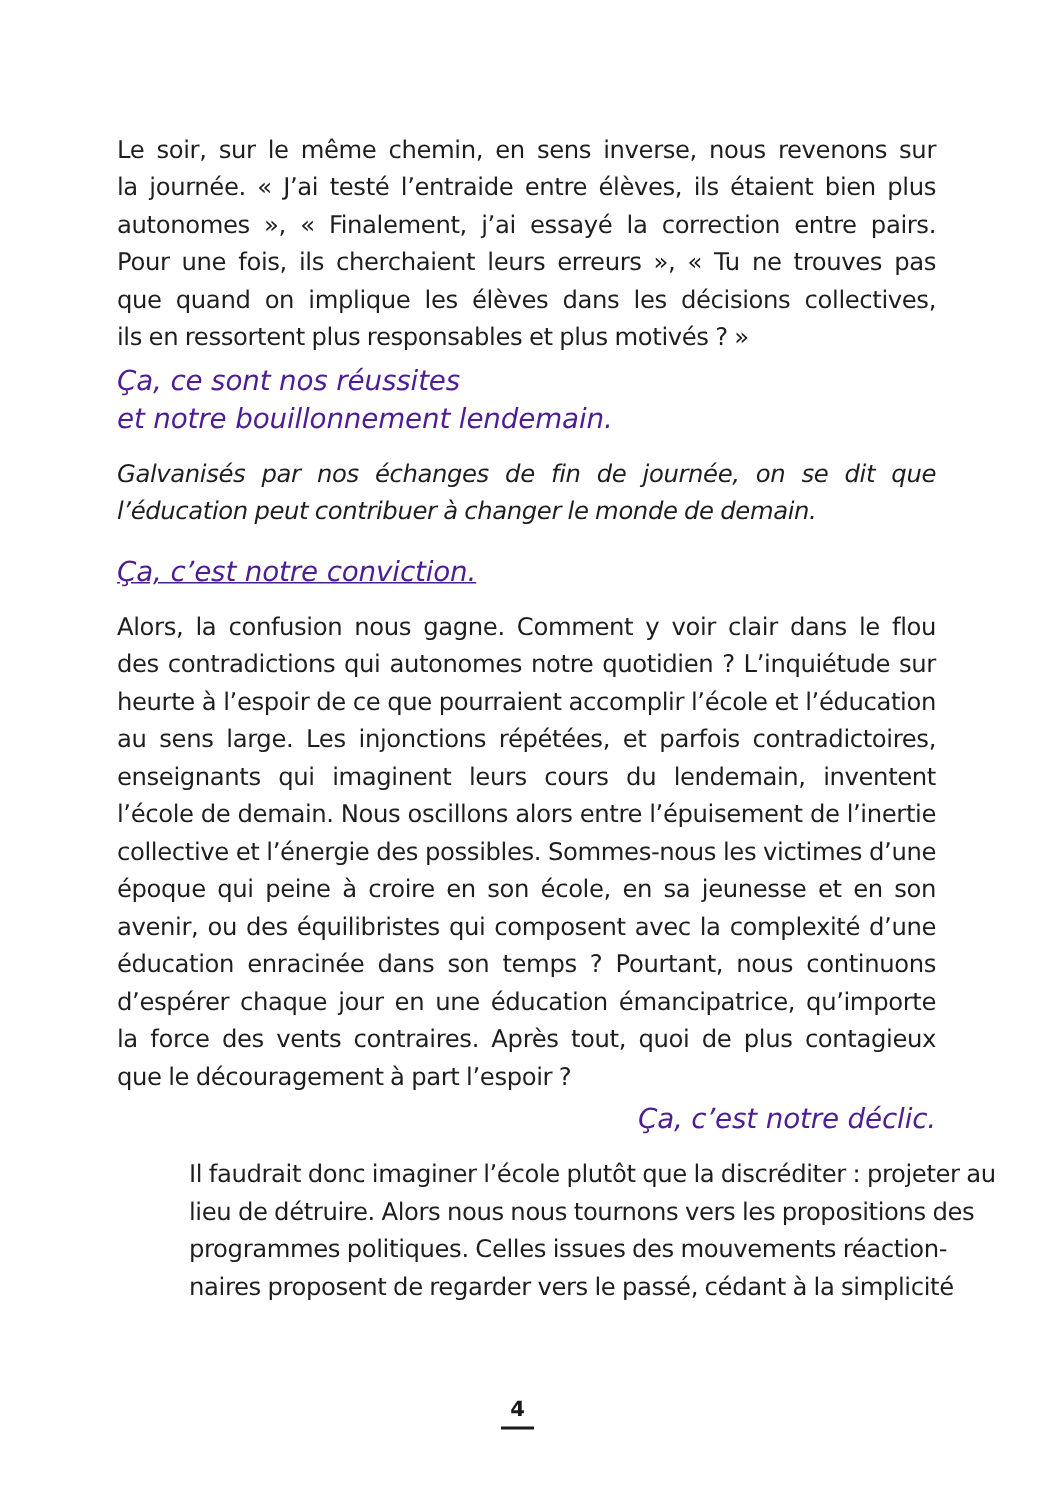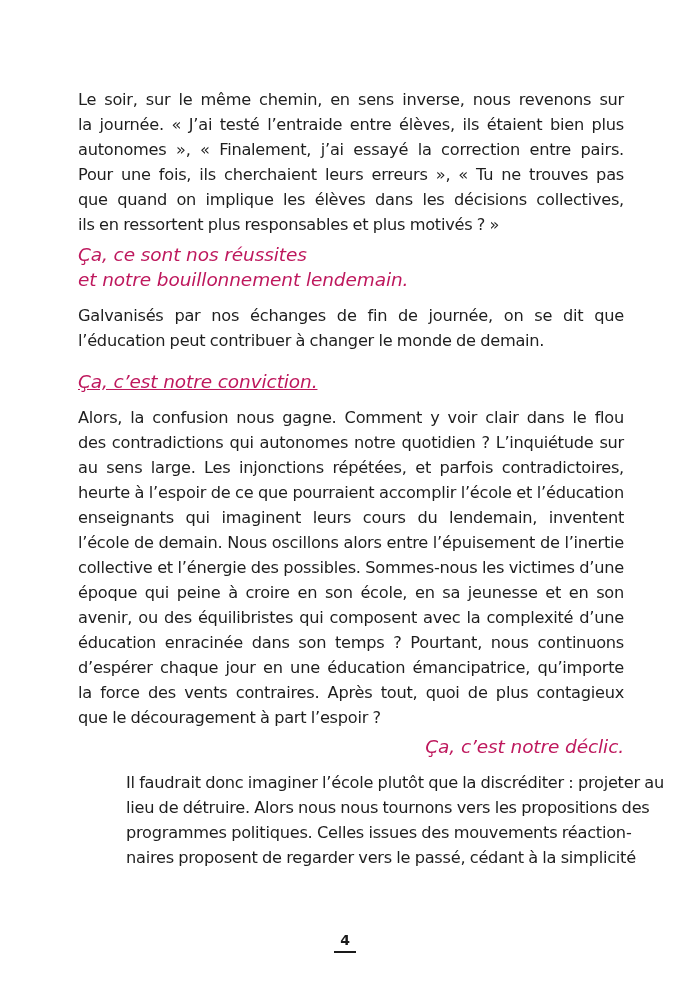--- a/index.html
+++ b/index.html
@@ -37,28 +37,28 @@
       text-align-last: justify;
       white-space: nowrap;
     }
     .para .line.last {
       text-align-last: left;
     }
     .callout {
       font-style: italic;
       font-size: 18.5px;
       line-height: 25px;
-      color: #be185d;
+      color: #4c1d95;
       margin: 0;
       letter-spacing: -0.1px;
     }
     .callout .line { display: block; white-space: nowrap; }
     #p1 { margin-top: 0; }
     #c1 { margin-top: 5px; }
-    #p2 { margin-top: 11px; }
+    #p2 { margin-top: 11px; font-style: italic; }
     #c2 { margin-top: 16px; text-decoration: underline; }
     #p3 { margin-top: 11px; }
     #c3 { margin-top: 4px; text-align: right; }
     #p4 { margin-top: 11px; margin-left: 48px; }
 
     .page-number {
       position: absolute;
       left: 330px;
       top: 932px;
       width: 30px;
@@ -104,22 +104,22 @@
     <span class="line last">l’éducation peut contribuer à changer le monde de demain.</span>
   </p>
 
   <p class="callout" id="c2">
     <span class="line">Ça, c’est notre conviction.</span>
   </p>
 
   <p class="para" id="p3">
     <span class="line">Alors, la confusion nous gagne. Comment y voir clair dans le flou</span>
     <span class="line">des contradictions qui autonomes notre quotidien ? L’inquiétude sur</span>
+    <span class="line">heurte à l’espoir de ce que pourraient accomplir l’école et l’éducation</span>
     <span class="line">au sens large. Les injonctions répétées, et parfois contradictoires,</span>
-    <span class="line">heurte à l’espoir de ce que pourraient accomplir l’école et l’éducation</span>
     <span class="line">enseignants qui imaginent leurs cours du lendemain, inventent</span>
     <span class="line">l’école de demain. Nous oscillons alors entre l’épuisement de l’inertie</span>
     <span class="line">collective et l’énergie des possibles. Sommes-nous les victimes d’une</span>
     <span class="line">époque qui peine à croire en son école, en sa jeunesse et en son</span>
     <span class="line">avenir, ou des équilibristes qui composent avec la complexité d’une</span>
     <span class="line">éducation enracinée dans son temps ? Pourtant, nous continuons</span>
     <span class="line">d’espérer chaque jour en une éducation émancipatrice, qu’importe</span>
     <span class="line">la force des vents contraires. Après tout, quoi de plus contagieux</span>
     <span class="line last">que le découragement à part l’espoir ?</span>
   </p>

